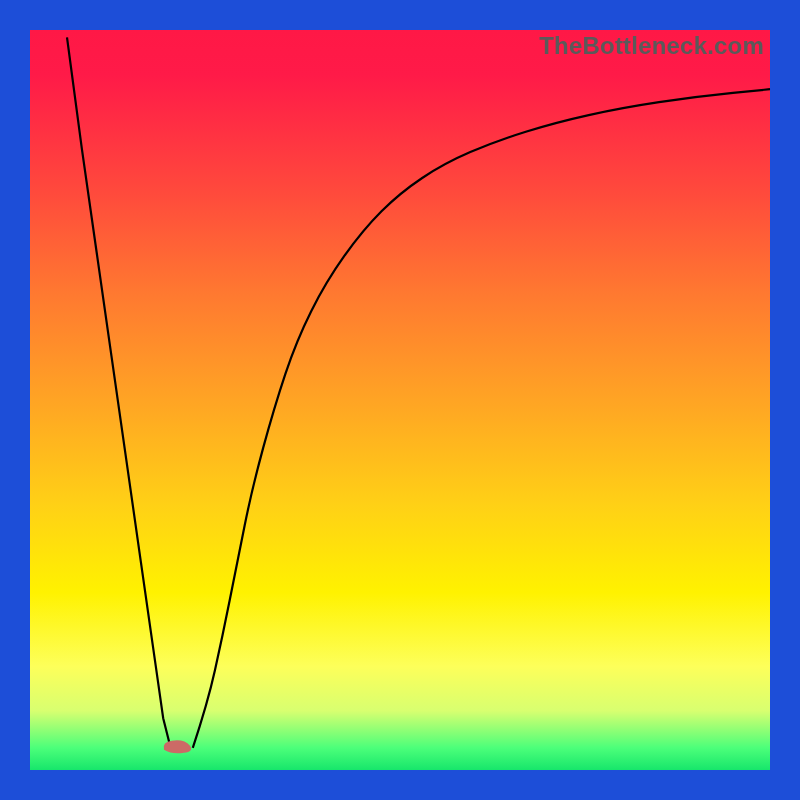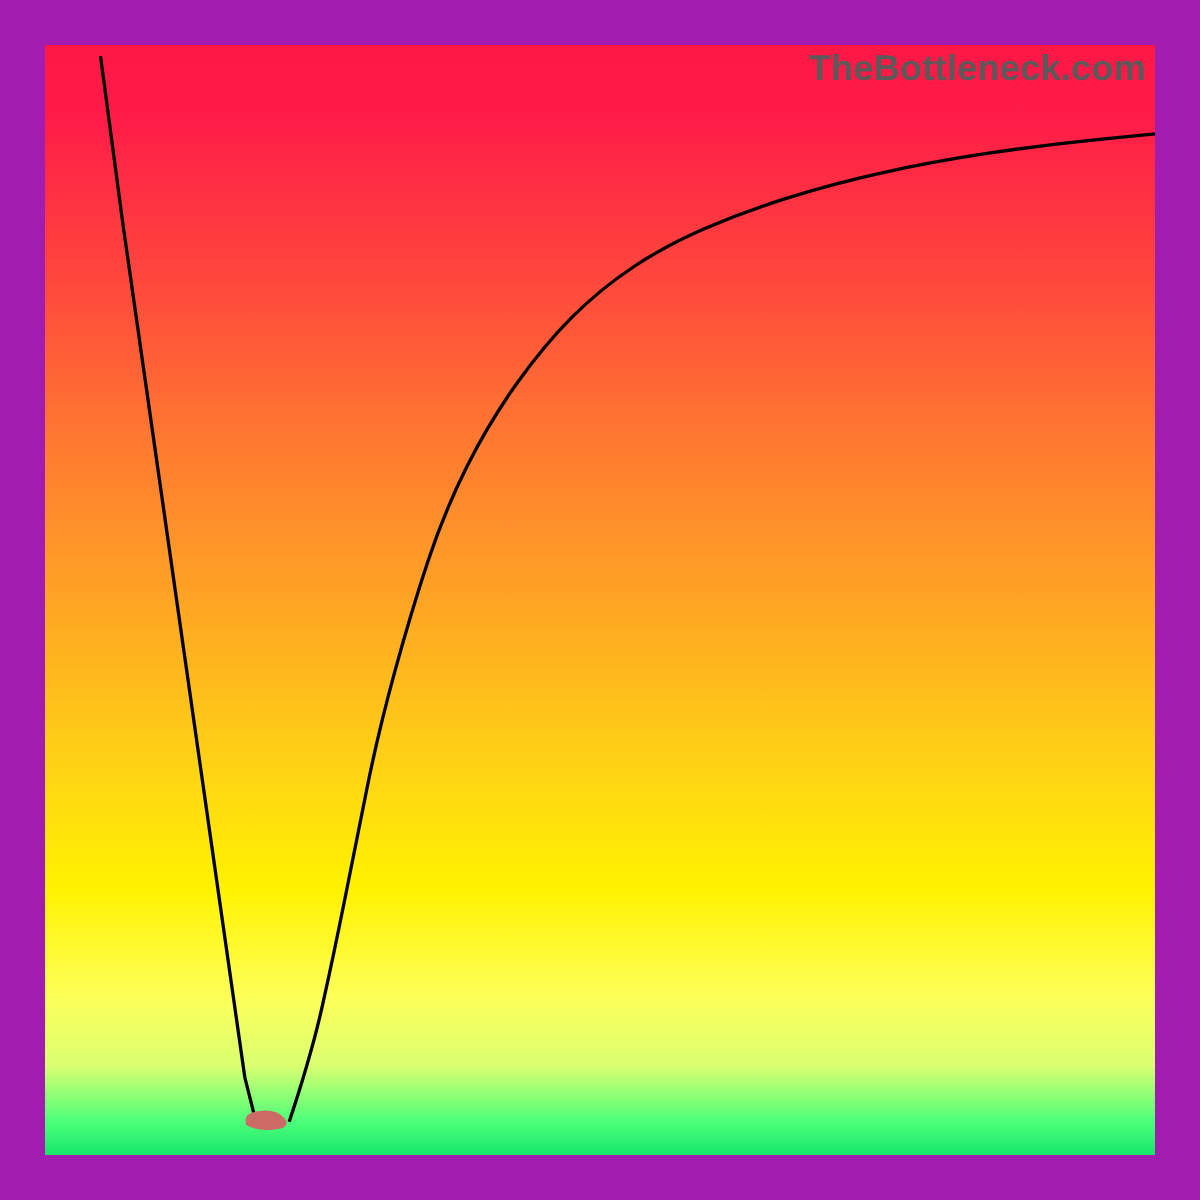--- a/index.html
+++ b/index.html
@@ -8,21 +8,21 @@
     width: 800px;
     height: 800px;
     overflow: hidden;
     background: #000;
     font-family: Arial, Helvetica, sans-serif;
   }
   .frame {
     position: relative;
     width: 800px;
     height: 800px;
-    background: #a21caf;
+    background: #1d4ed8;
   }
   .plot-area {
     position: absolute;
     left: 30px;
     top: 30px;
     width: 740px;
     height: 740px;
     
     background: linear-gradient(
       to bottom,

